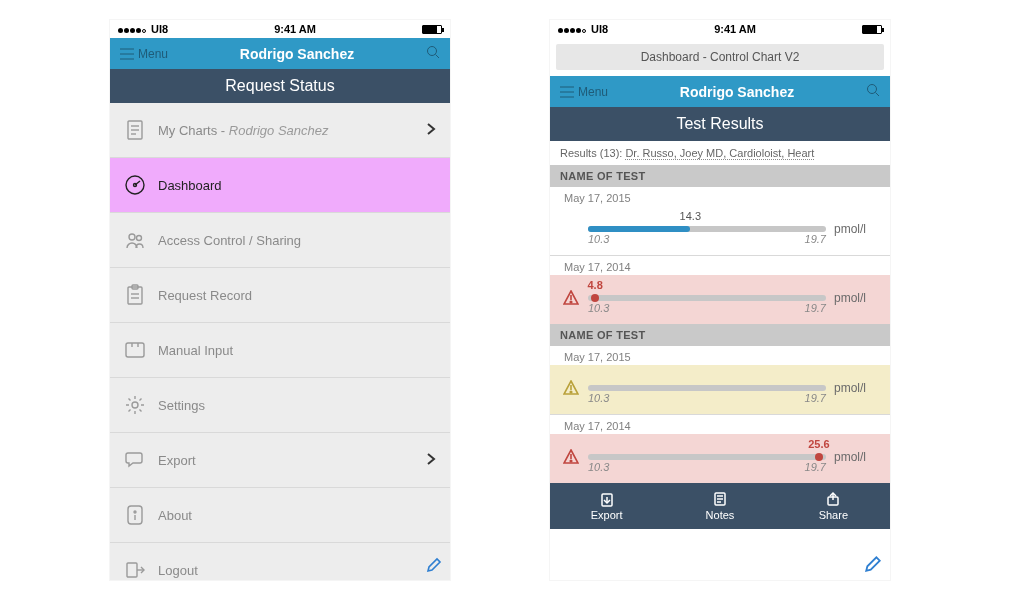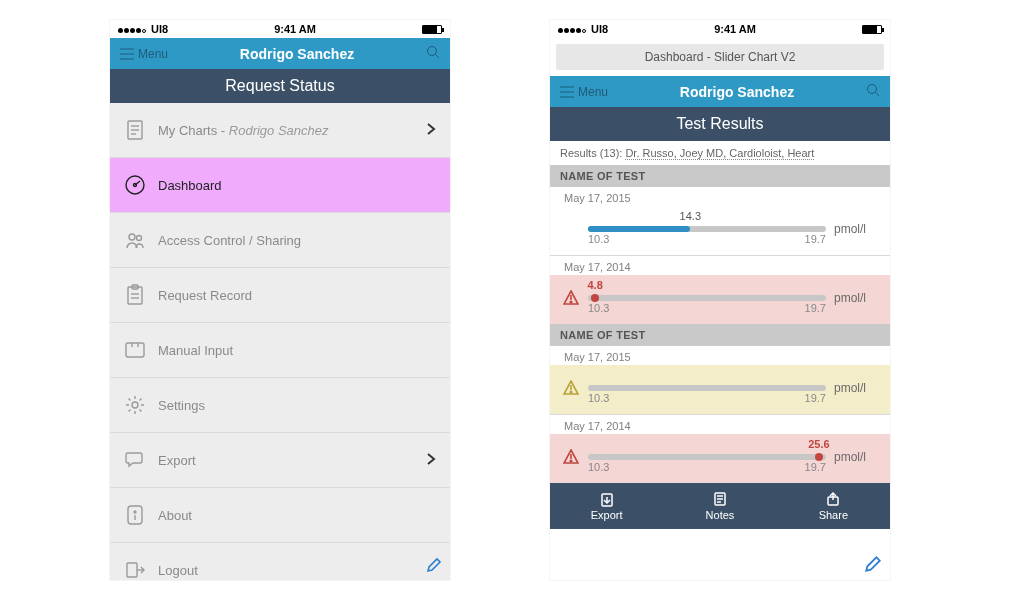--- a/index.html
+++ b/index.html
@@ -123,21 +123,21 @@
     position:absolute; left:0; top:0; height:6px; background:#2f8fc4; border-radius:3px;
   }
   .slider-dot {
     position:absolute; width:8px; height:8px; background:#c0463f;
     border-radius:50%; top:-1px; transform:translateX(-50%);
   }
   .slider-val {
     position:absolute; top:-2px; font-size:11px; color:#555; transform:translateX(-50%);
   }
   .slider-val.red { color:#c0463f; font-weight:600;}
-  .slider-scale { display:flex; justify-content:space-between; font-size:11px; color:#888; margin-top:1px;}
+  .slider-scale { display:flex; justify-content:space-between; font-size:11px; color:#888; margin-top:1px;font-style:italic;}
   .unit { width:44px; text-align:left; font-size:12px; color:#6a6a6a;}
   
   .toolbar {
     background:#3b5066; color:#fff; display:flex; height:46px;
   }
   .toolbar .tbtn {
     flex:1; display:flex; flex-direction:column; align-items:center; justify-content:center;
     font-size:11px; gap:2px;
   }
   .toolbar .tbtn svg { stroke:#fff; fill:none; stroke-width:1.5;}
@@ -293,21 +293,21 @@
       <span>UI8</span>
     </div>
     <div>9:41 AM</div>
     <div class="right">
       <div class="battery">
           <div class="fill"></div>
         </div>
     </div>
   </div>
 
-  <div class="titlechip">Dashboard - Slider Chart V2</div>
+  <div class="titlechip">Dashboard - Control Chart V2</div>
 
   <div class="appbar">
     <div class="menu-btn">
       <svg width="14" height="12" viewBox="0 0 14 12">
           <line x1="0" y1="1" x2="14" y2="1"></line>
           <line x1="0" y1="6" x2="14" y2="6"></line>
           <line x1="0" y1="11" x2="14" y2="11"></line>
         </svg>
       <span>Menu</span>
     </div>

